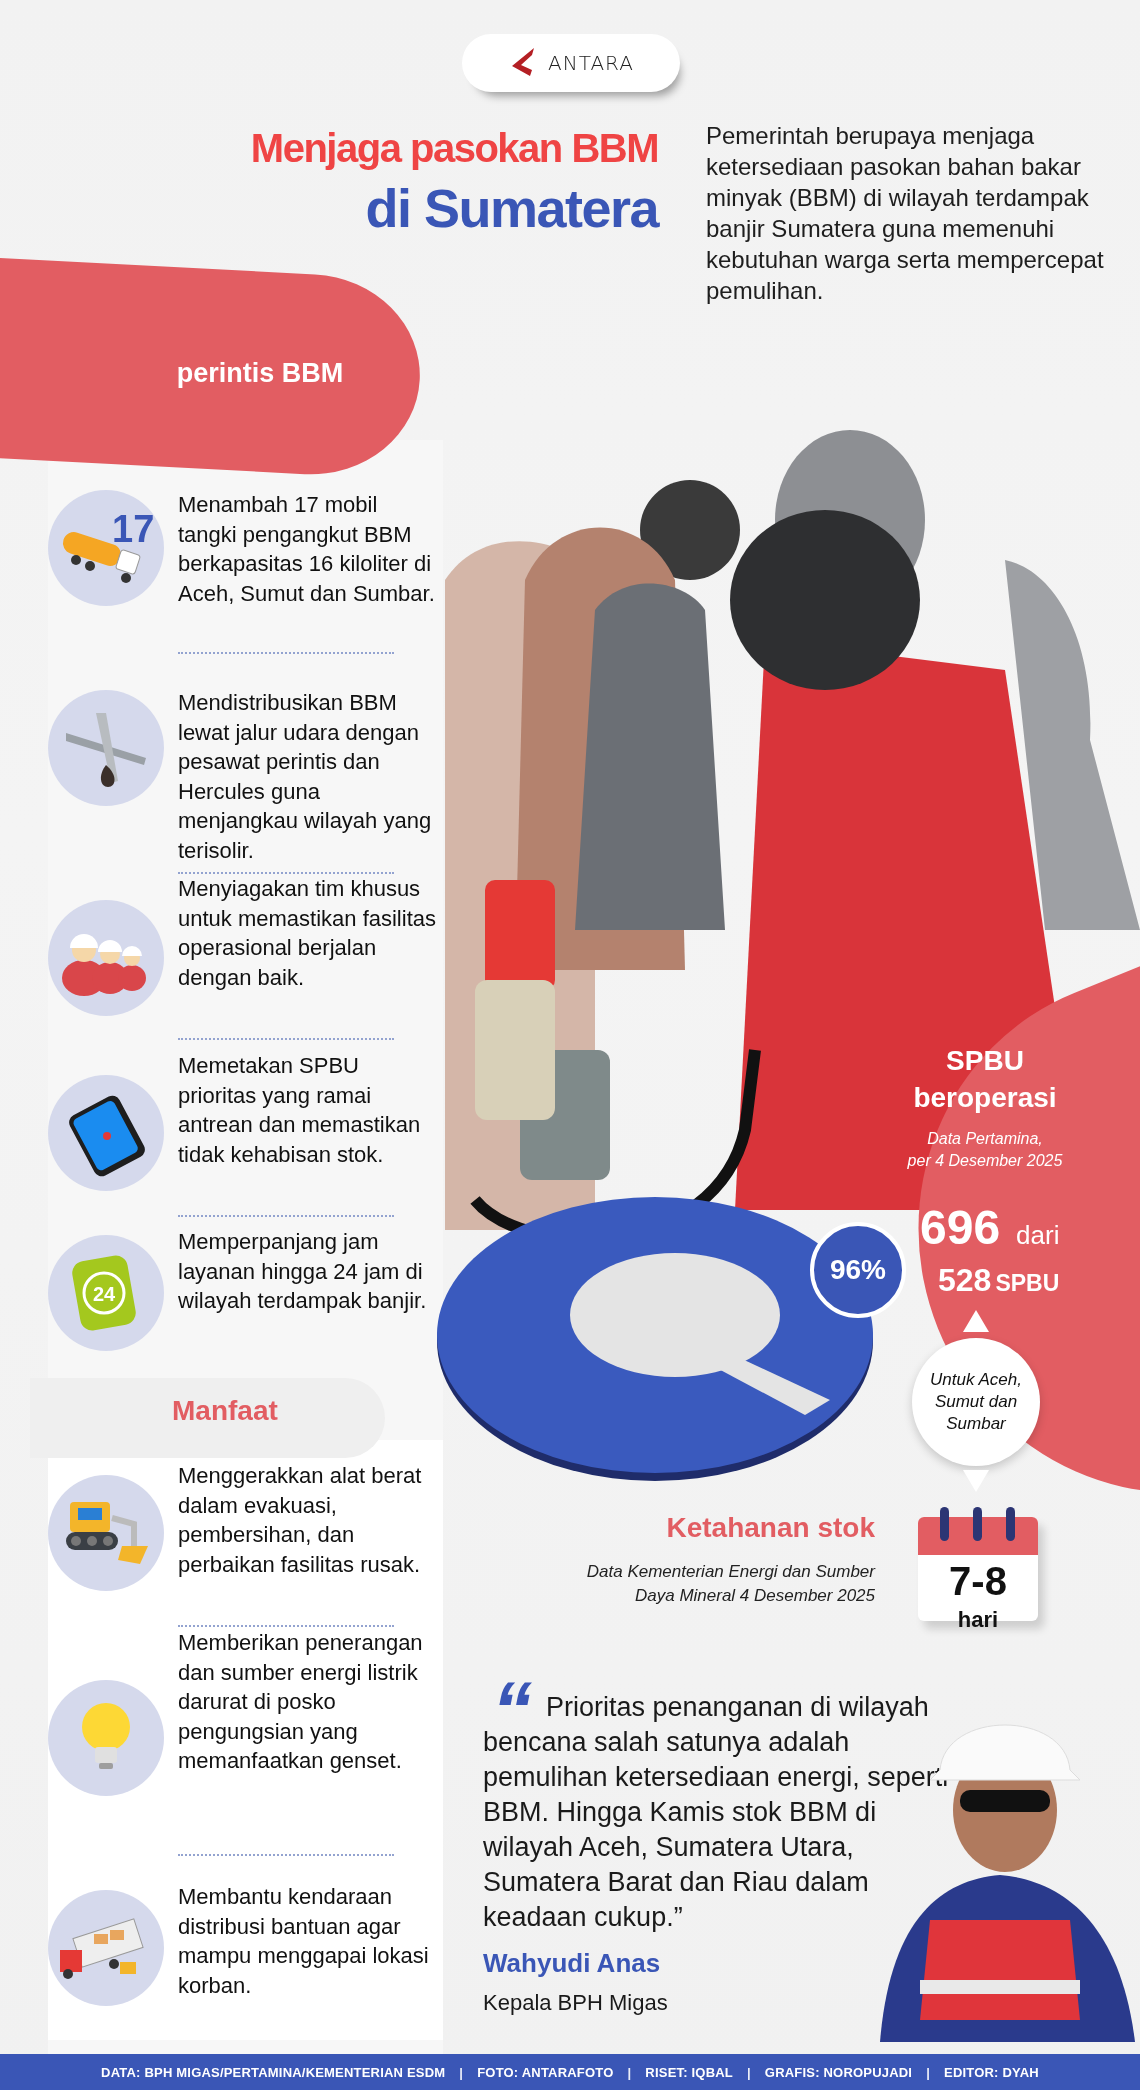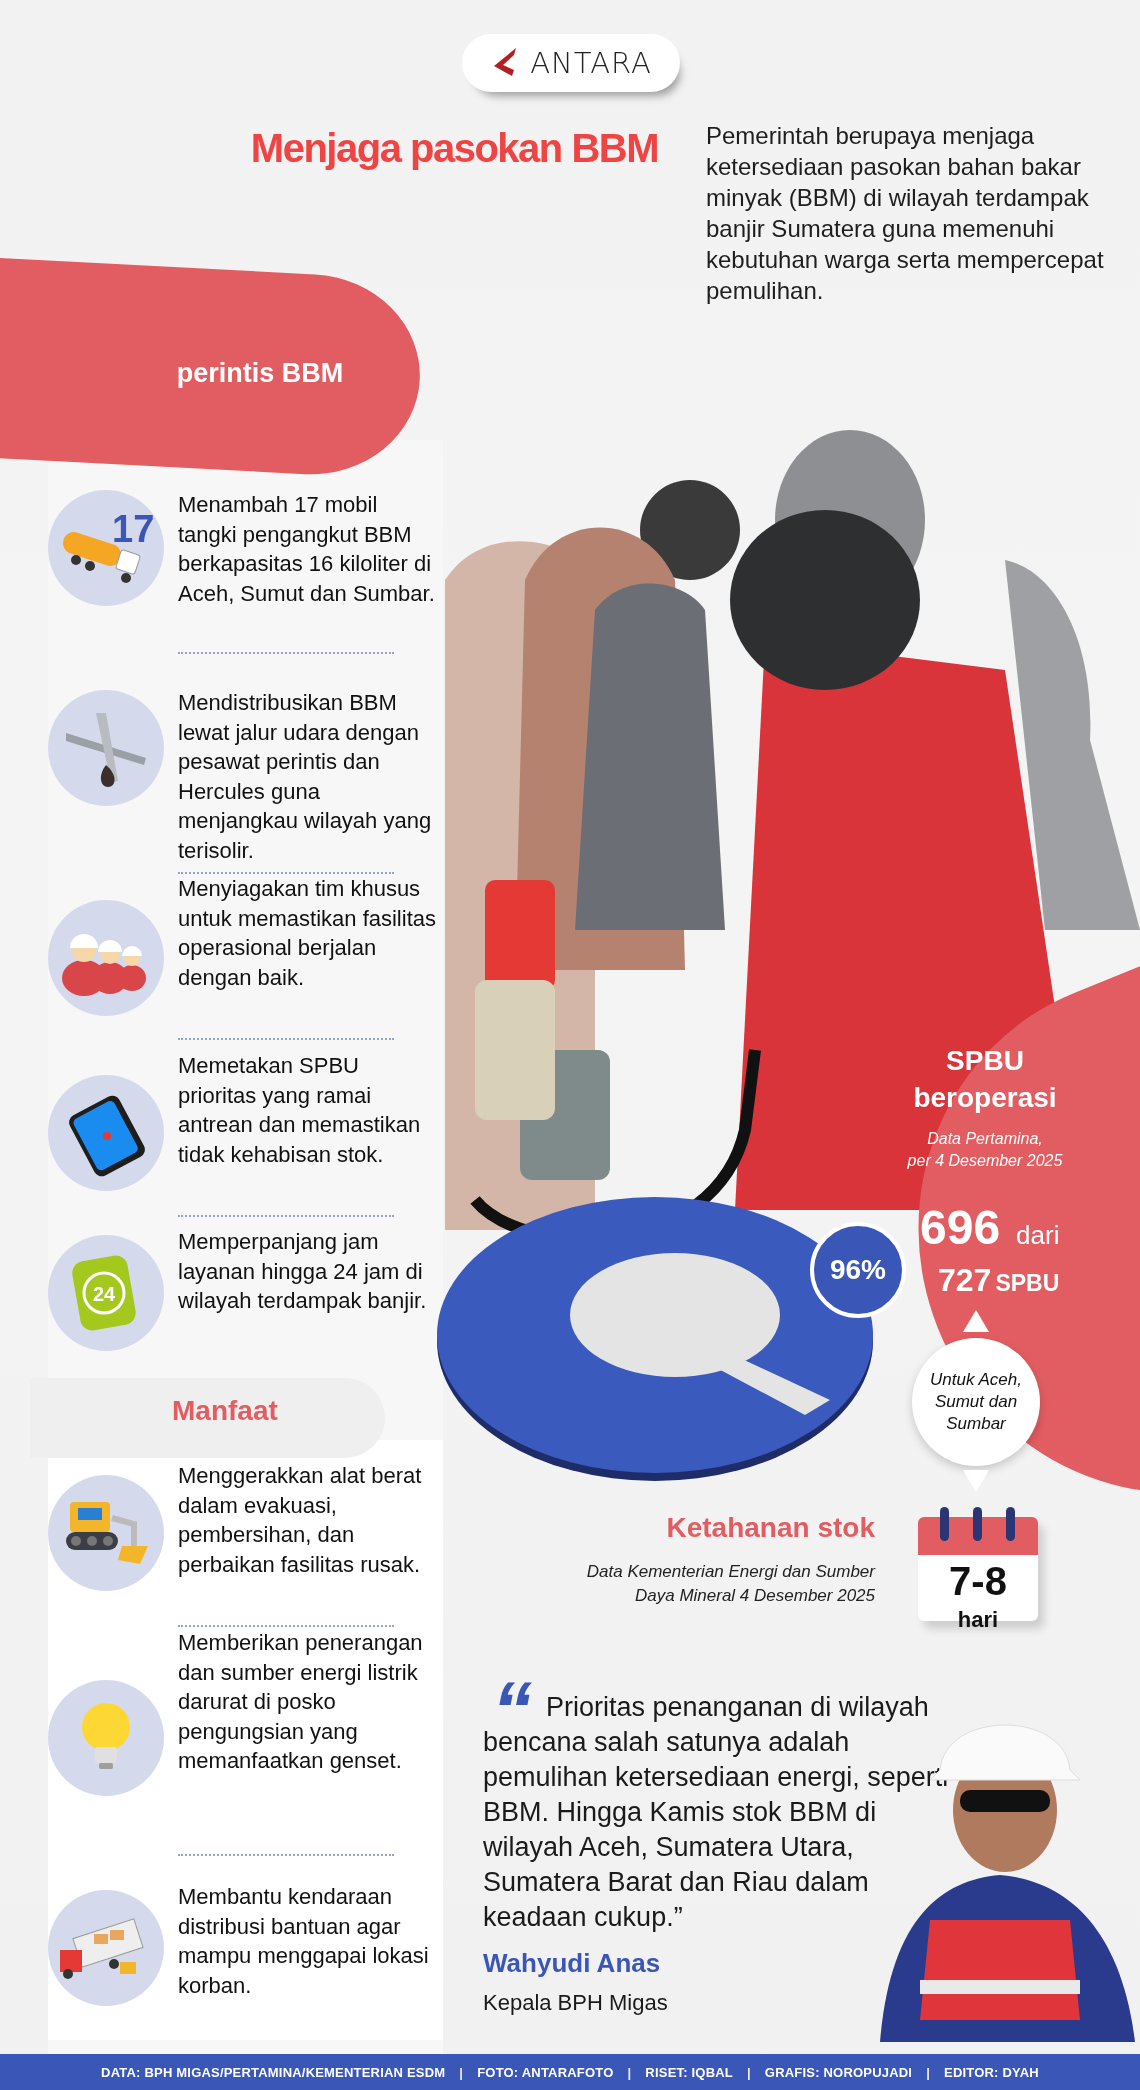--- a/index.html
+++ b/index.html
@@ -14,21 +14,21 @@
 
   
   .logo {
     left: 462px; top: 34px; width: 218px; height: 58px;
     background: #fff; border-radius: 29px;
     box-shadow: 6px 10px 8px -6px rgba(0,0,0,0.35);
     display: flex; align-items: center; justify-content: center; gap: 8px;
   }
   .logo-mark { width: 32px; height: 34px; }
   .logo-text {
-    font-family: "DejaVu Sans", sans-serif; font-size: 29px; letter-spacing: 1px;
+    font-family: "DejaVu Sans", sans-serif; font-size: 20px; letter-spacing: 1px;
     font-weight: 300; color: #222;
   }
 
   
   .title { right: 482px; top: 118px; text-align: right; font-weight: 700; line-height: 60px; }
   .title .l1 { color: #ef4444; font-size: 40px; letter-spacing: -1.5px; }
   .title .l2, .title .l3 { color: #3a56b6; font-size: 54px; letter-spacing: -1.5px; }
 
   .intro {
     left: 706px; top: 120px; width: 410px; font-size: 24px; line-height: 31px; color: #1e1e1e;
@@ -142,20 +142,21 @@
 
 <div class="abs logo">
   <svg class="logo-mark" viewBox="0 0 32 34">
     <path d="M26 2 L4 20 L22 30 L24 24 L13 19 L24 9 Z" fill="#b41f24"></path>
   </svg>
   <span class="logo-text">ANTARA</span>
 </div>
 
 <div class="abs title">
   <div class="l1">Menjaga pasokan BBM</div>
+  <div class="l3">di Sumatera</div>
 </div>
 <div class="abs intro">Pemerintah berupaya menjaga ketersediaan pasokan bahan bakar minyak (BBM) di wilayah terdampak banjir Sumatera guna memenuhi kebutuhan warga serta mempercepat pemulihan.</div>
 
 <div class="abs left-panel"></div>
 <div class="abs left-panel-white"></div>
 
 <div class="abs section-blob"></div>
 <div class="abs section-head">
   <div>perintis BBM</div>
 </div>
@@ -305,21 +306,21 @@
 </div>
 <div class="abs spbu-sub">
   <div>Data Pertamina,</div>
   <div>per 4 Desember 2025</div>
 </div>
 <div class="abs pct-circle">96%</div>
 <div class="abs big-num">
   <span class="n">696</span><span class="s">dari</span>
 </div>
 <div class="abs total">
-  <span class="n">727</span><span class="s">SPBU</span>
+  <span class="n">528</span><span class="s">SPBU</span>
 </div>
 <div class="abs arrow-up"></div>
 <div class="abs region-bubble">Untuk Aceh, Sumut dan Sumbar</div>
 <div class="abs arrow-down"></div>
 
 <div class="abs stok-title">Ketahanan stok</div>
 <div class="abs stok-sub">
   <div>Data Kementerian Energi dan Sumber</div>
   <div>Daya Mineral 4 Desember 2025</div>
 </div>

